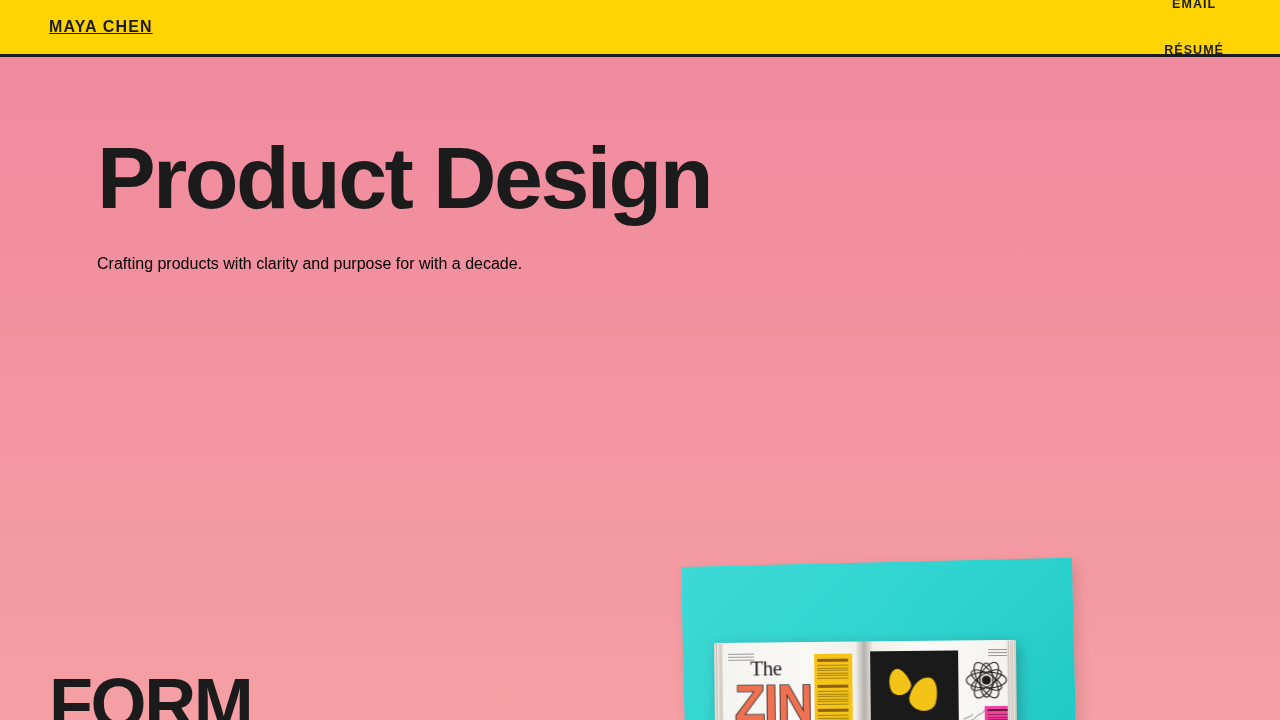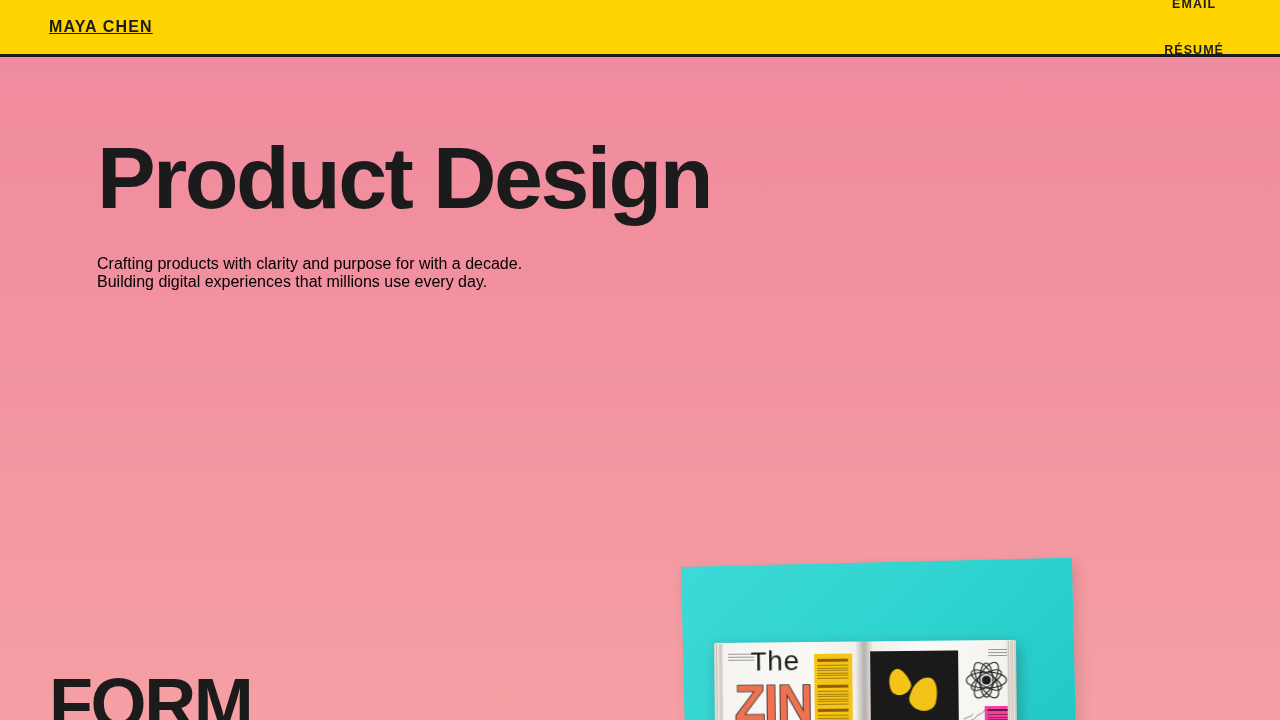--- a/index.html
+++ b/index.html
@@ -179,23 +179,23 @@
   }
 
   
   #lp-meta{
     position:absolute;left:14px;top:11px;
     width:26px;height:7px;
     background:repeating-linear-gradient(180deg,#7a7a7a 0px,#7a7a7a 1.2px,transparent 1.2px,transparent 3.2px);
     opacity:.75;
   }
   #lp-the{
-    position:absolute;left:36px;top:8px;
-    font-family:Liberation Mono, monospace;
-    font-size:28px;
+    position:absolute;left:36px;top:14px;
+    font-family:Liberation Serif, serif;
+    font-size:21px;
     line-height:25px;
     color:#1d1d1d;
     letter-spacing:-0.4px;
   }
   #lp-zin{
     position:absolute;left:20px;top:36px;
     font-size:50px;
     line-height:50px;
     font-weight:bold;
     letter-spacing:-1px;
@@ -287,21 +287,20 @@
     </nav>
   </header>
 
   <section id="hero">
     <h1 id="hero-title">
       <div>Product Design</div>
     </h1>
     <p id="hero-sub">
       </p>
       <div>Crafting products with clarity and purpose for with a decade.</div>
-      <div>Building digital experiences that millions use every day.</div>
     <p></p>
   </section>
 
   <h2 id="formword">FORM</h2>
 
   <figure id="photo-block">
 
     <div id="teal-card"></div>
 
     <div id="magazine">

